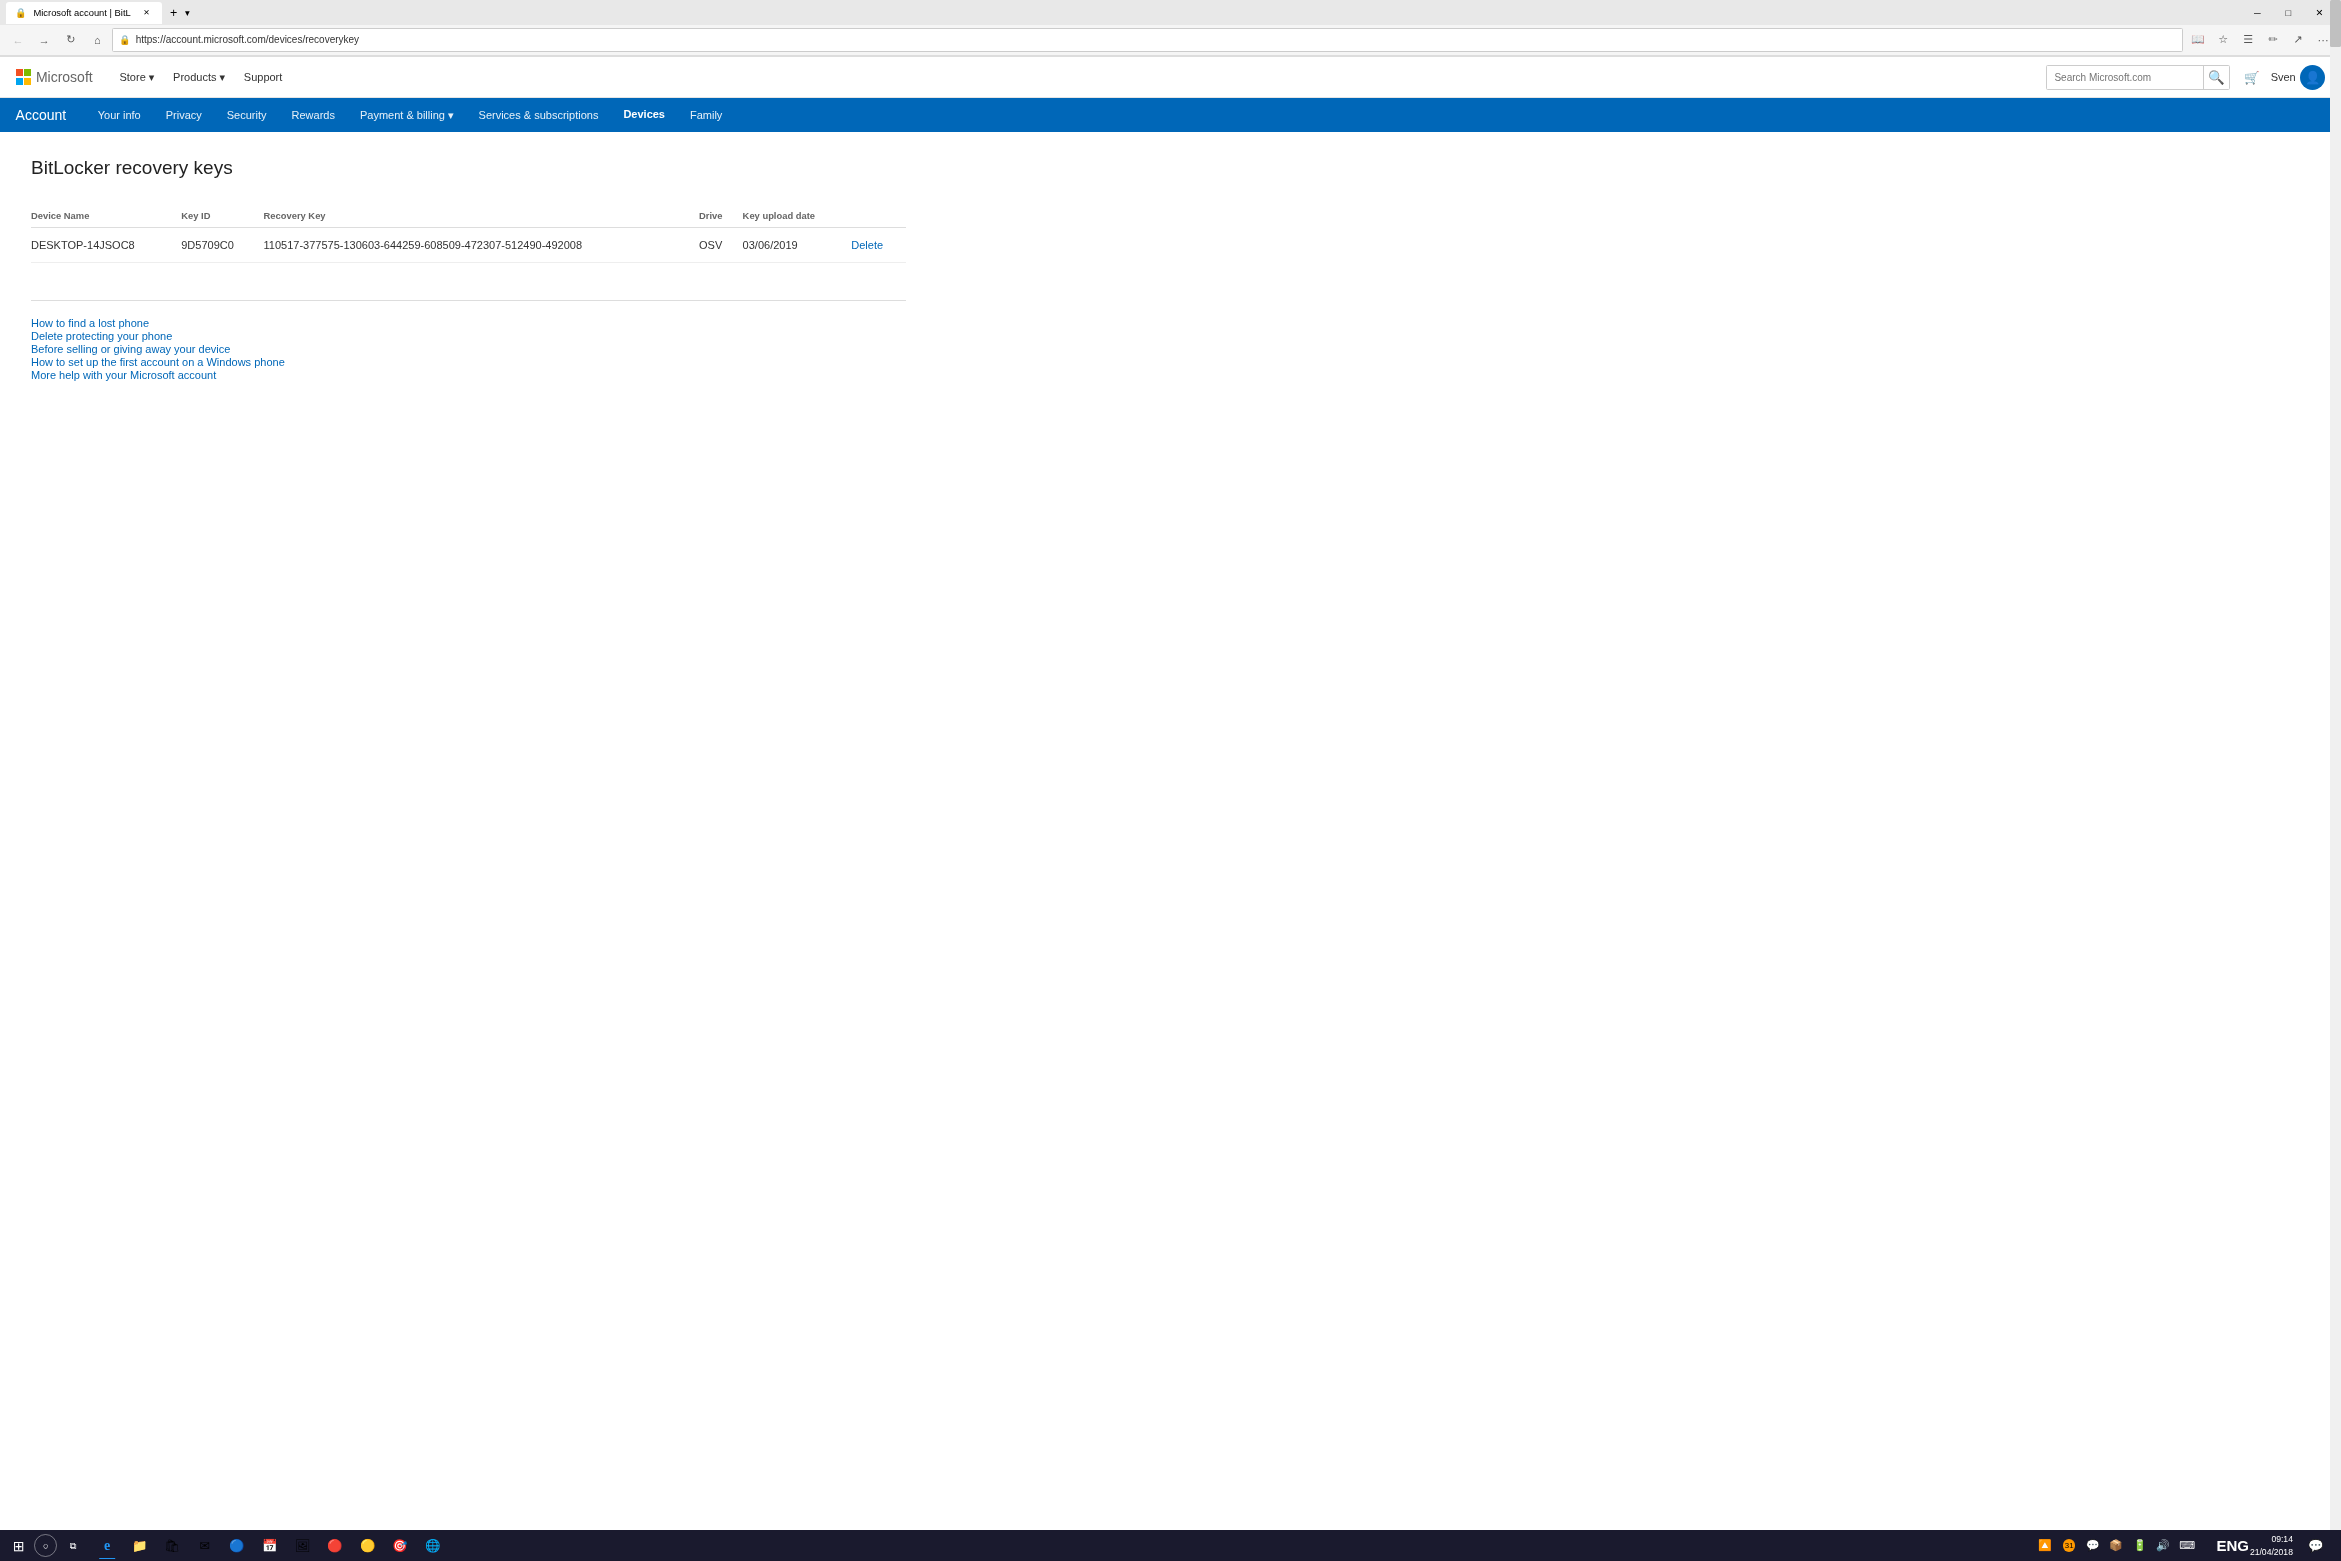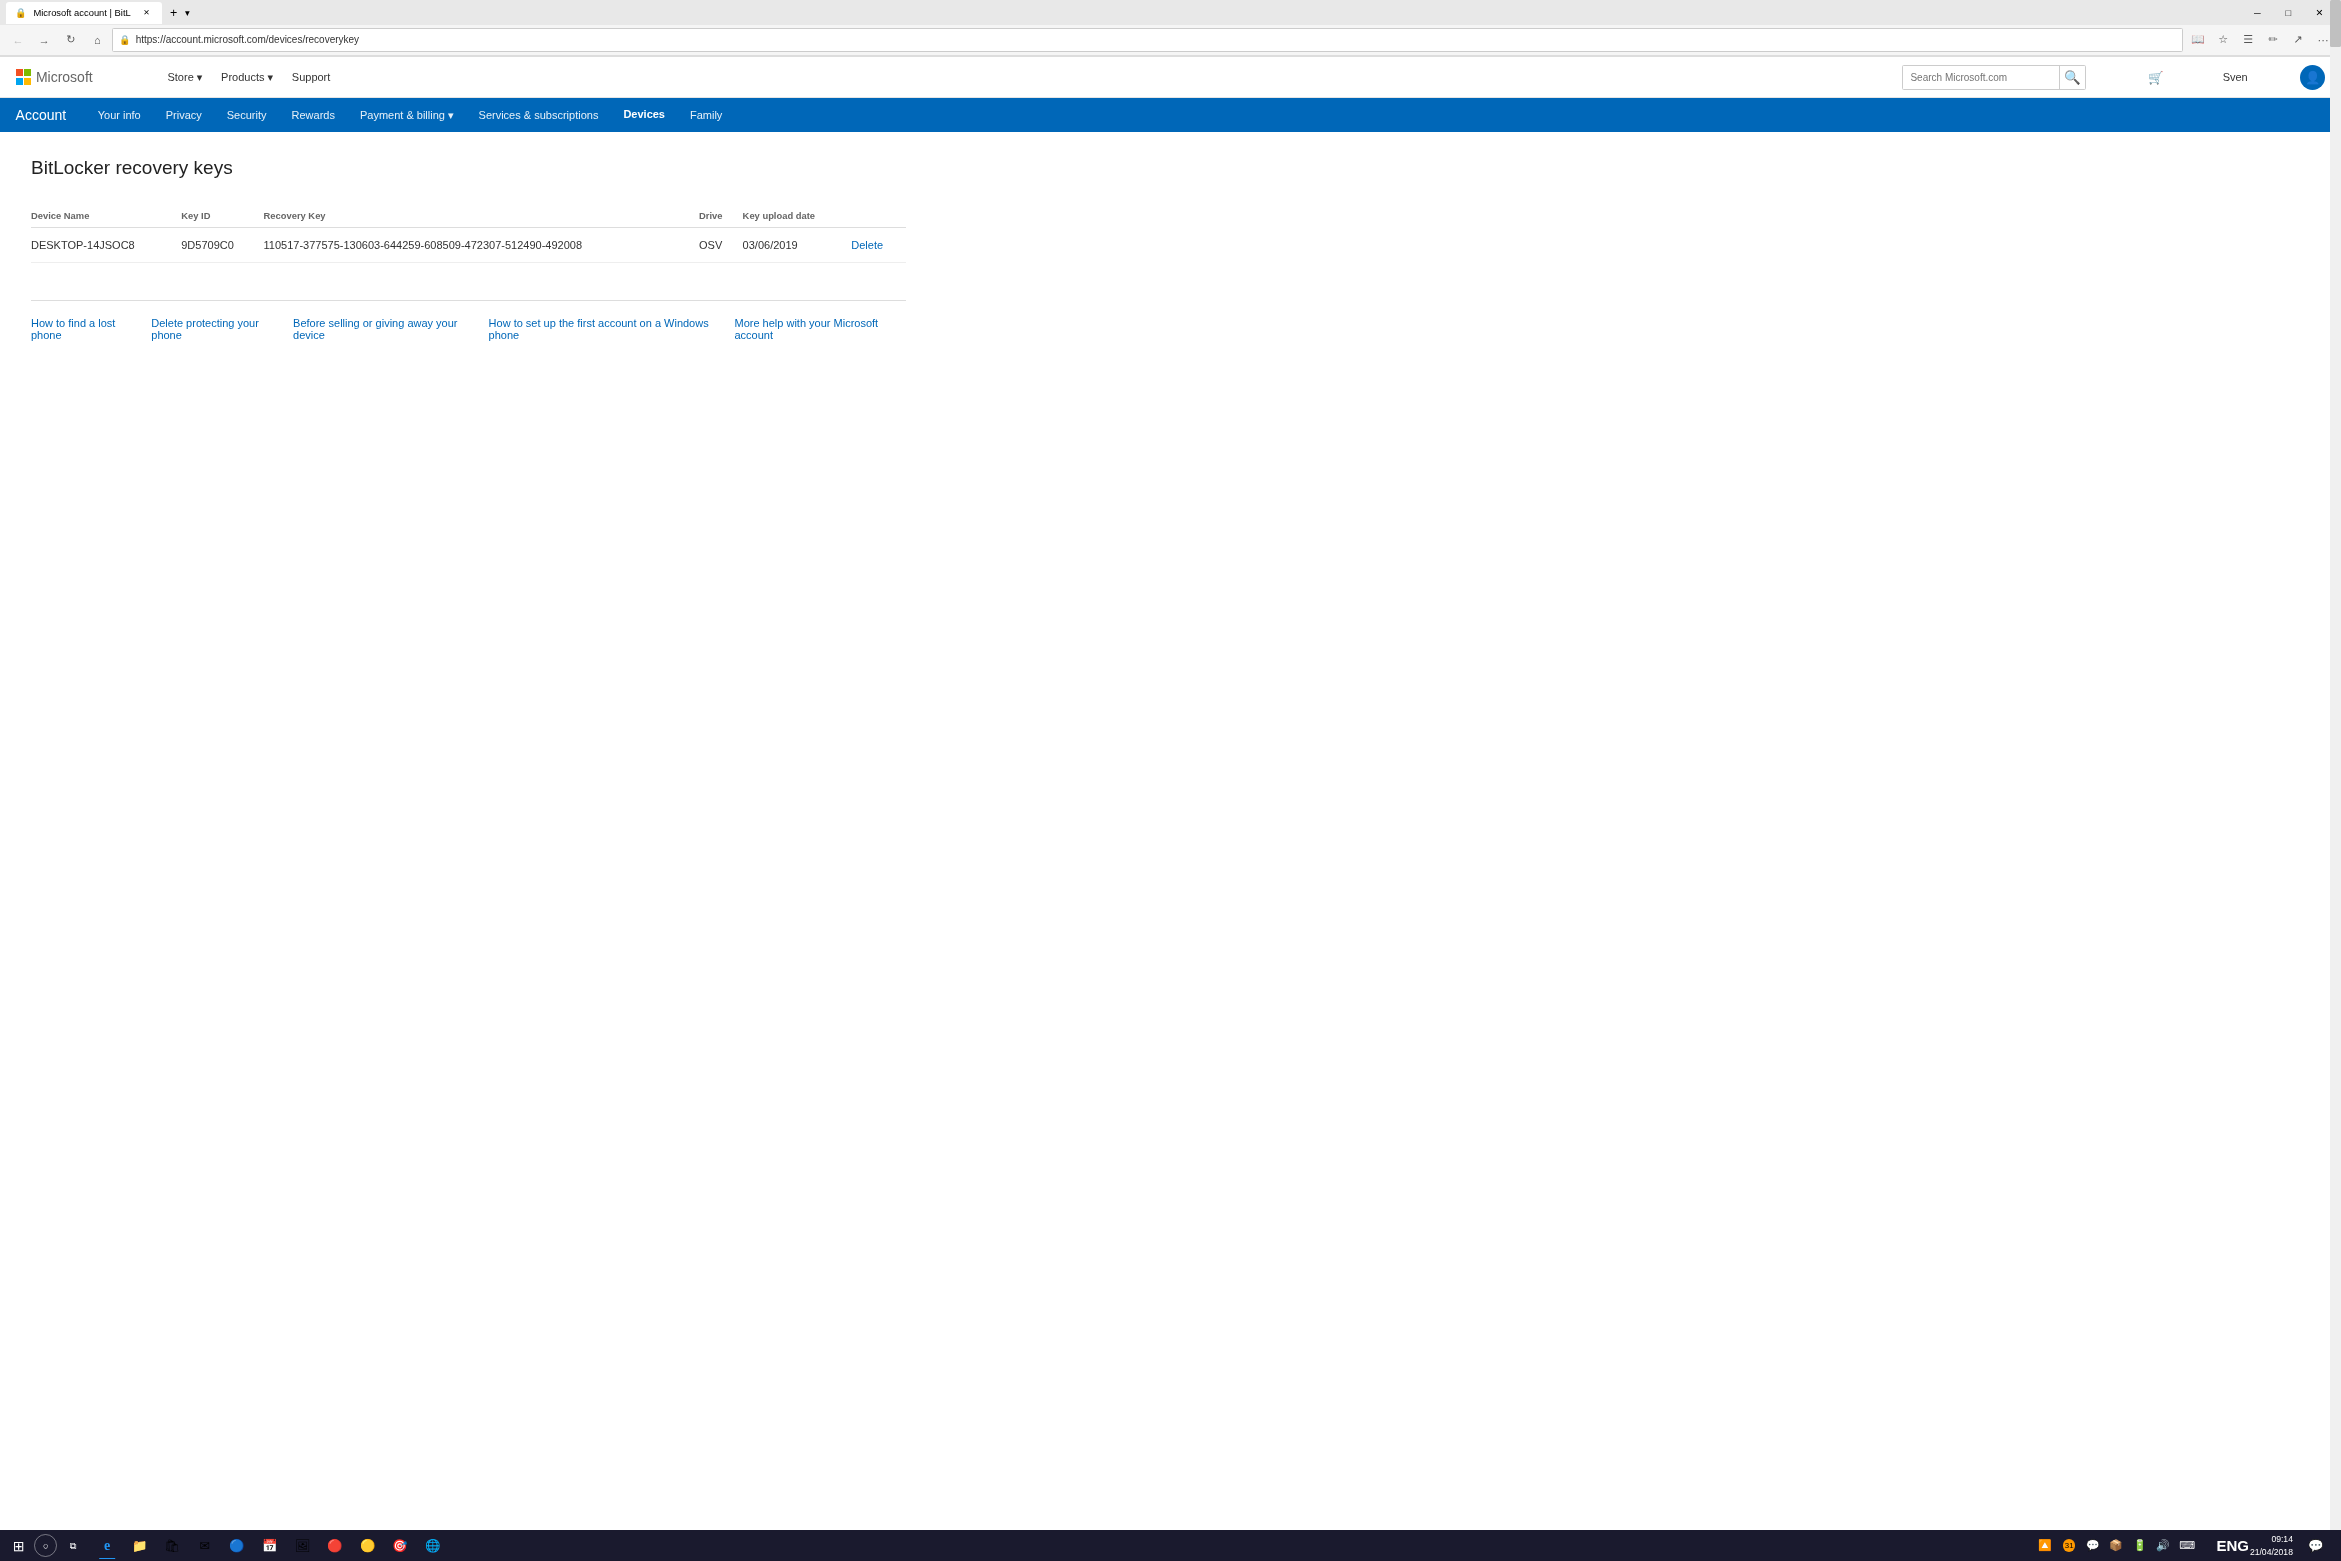--- a/index.html
+++ b/index.html
@@ -135,21 +135,20 @@
     }
 
     
     .ms-header {
       display: flex;
       align-items: center;
       height: 41px;
       padding: 0 15.6px;
       border-bottom: 0.8px solid #e5e5e5;
       background: #fff;
-      gap: 48px;
     }
     .ms-logo {
       display: flex;
       align-items: center;
       gap: 4.7px;
       font-size: 14px;
       font-weight: 300;
       color: #666;
       text-decoration: none;
       margin-right: 19px;
@@ -328,21 +327,22 @@
       color: #222;
       margin-bottom: 12.5px;
     }
     .help-divider {
       border: none;
       border-top: 0.8px solid #ddd;
       margin-bottom: 15.6px;
     }
     .help-links {
       display: flex;
-      gap: 11px;
+      flex-direction: column;
+      gap: 1px;
       justify-content: space-between;
     }
     .help-link {
       color: #0067b8;
       text-decoration: none;
       font-size: 11px;
       cursor: pointer;
     }
 
     

